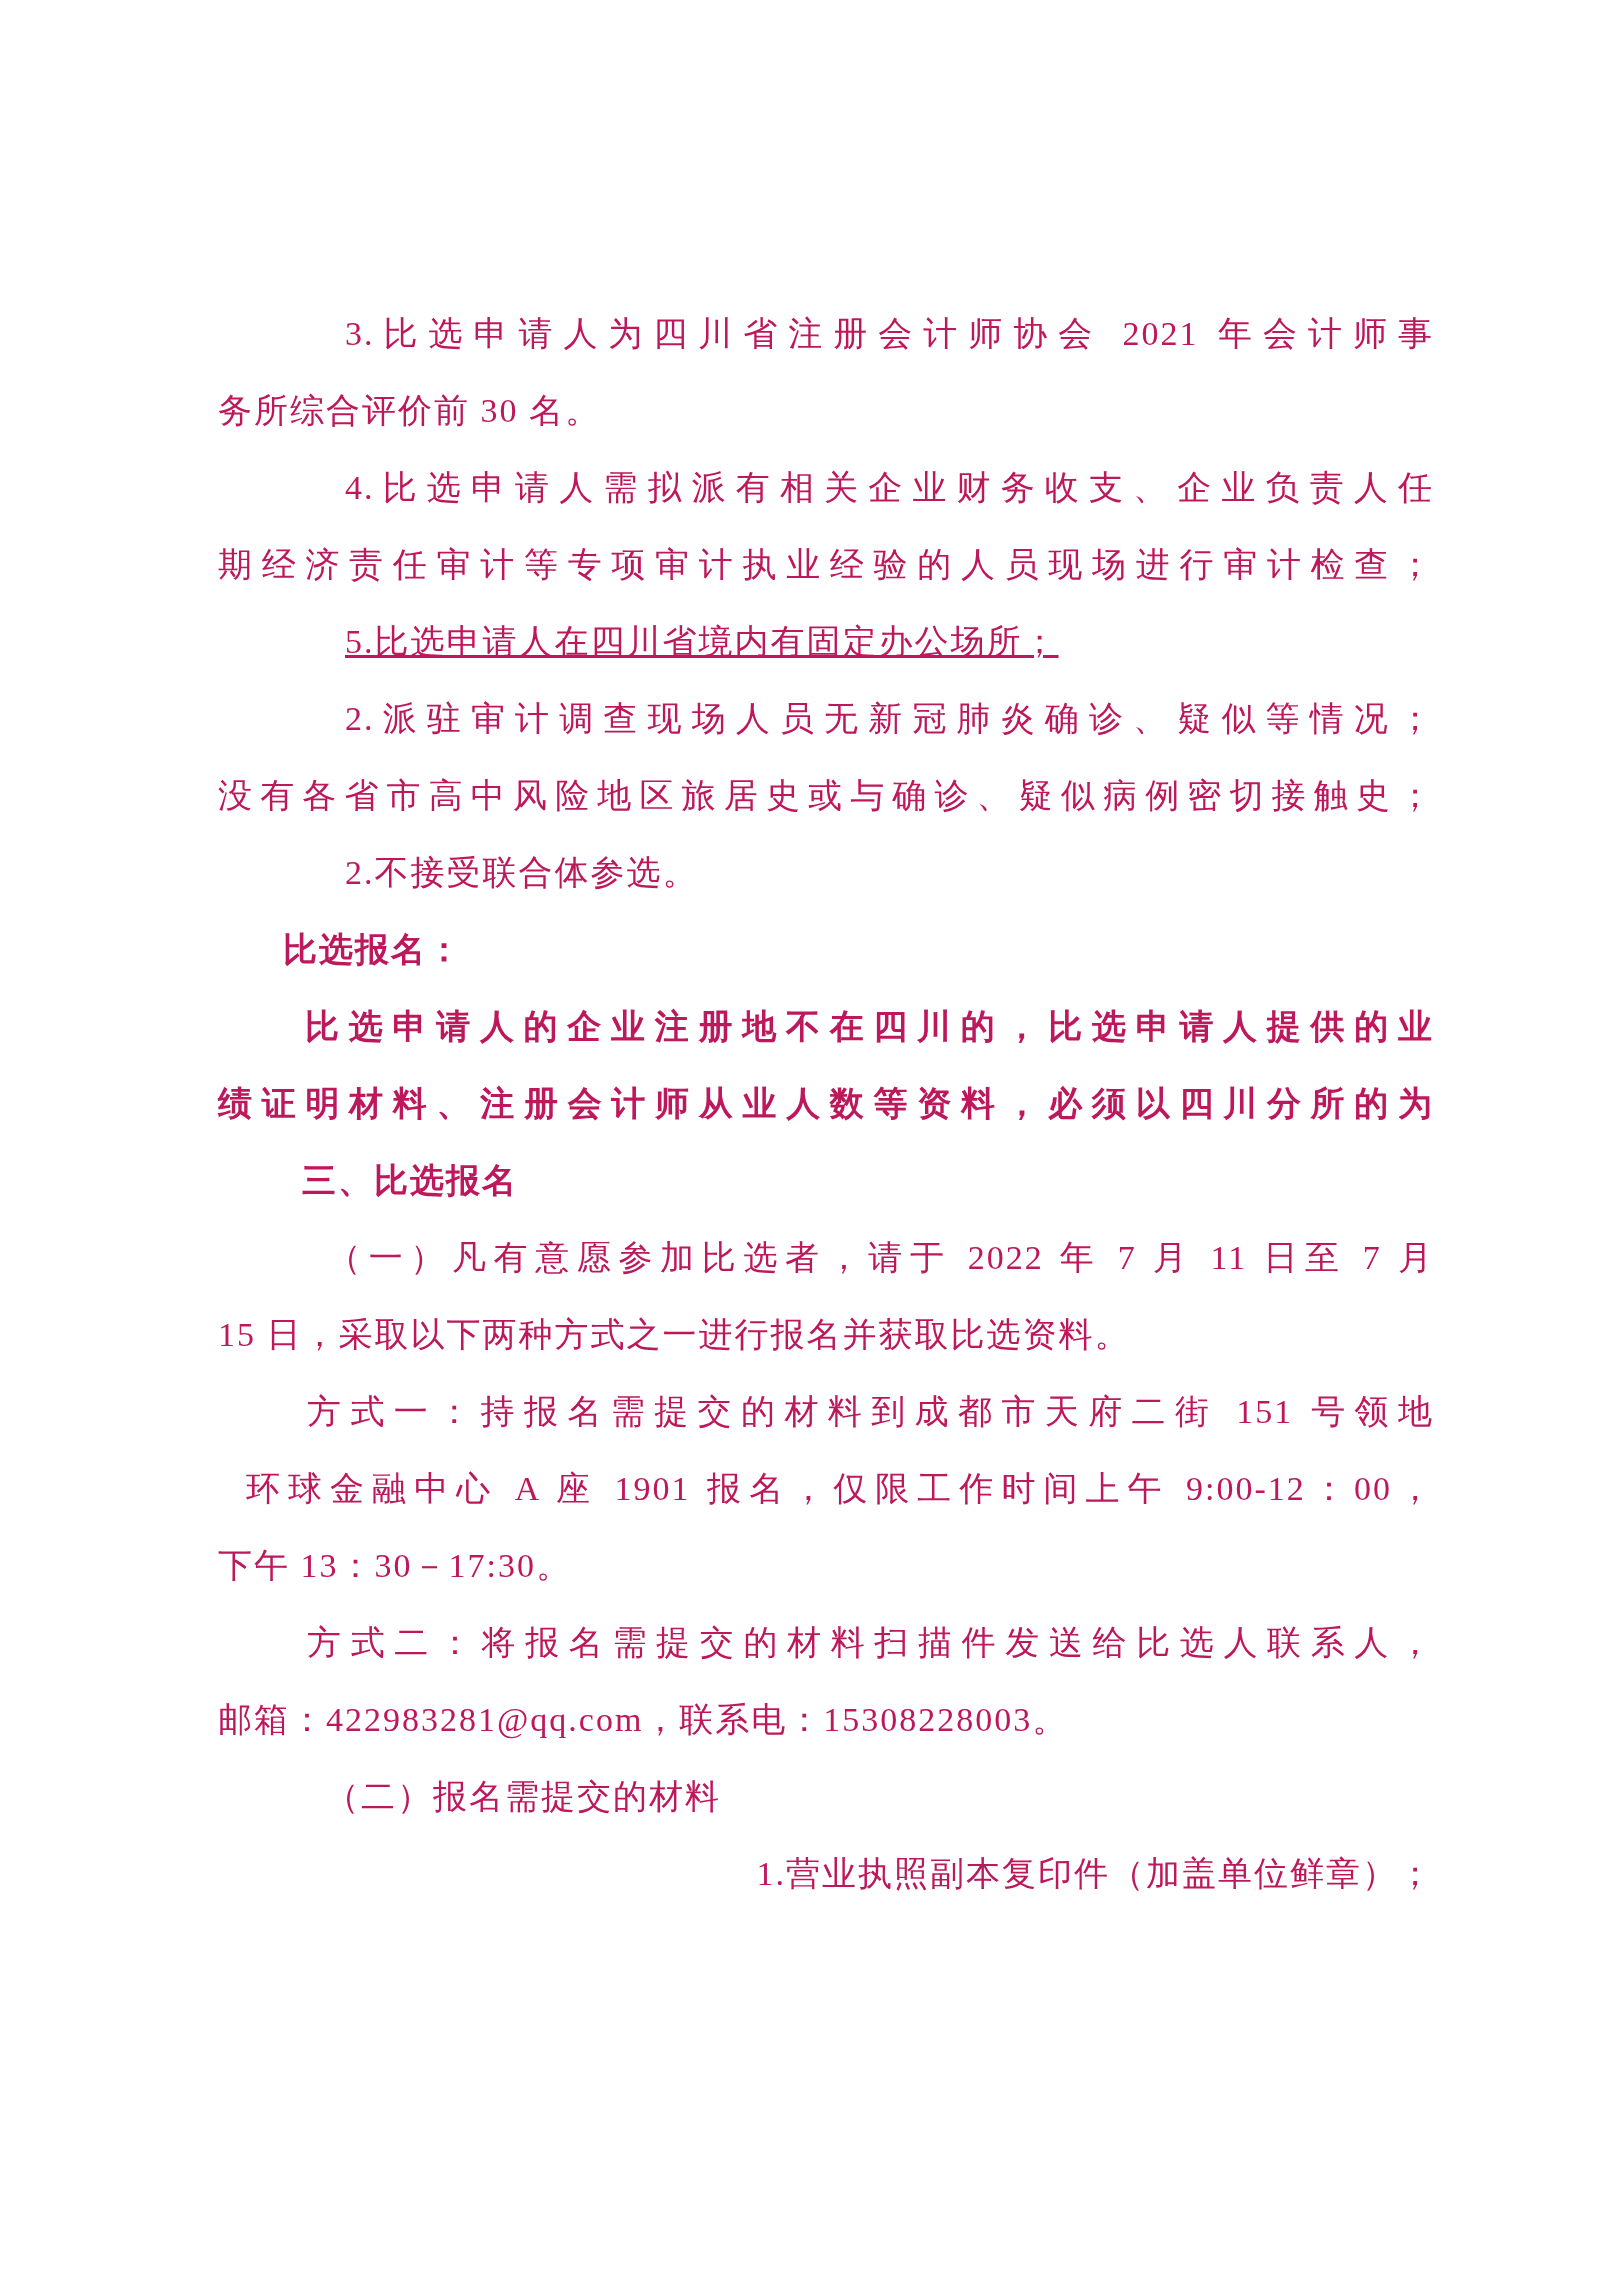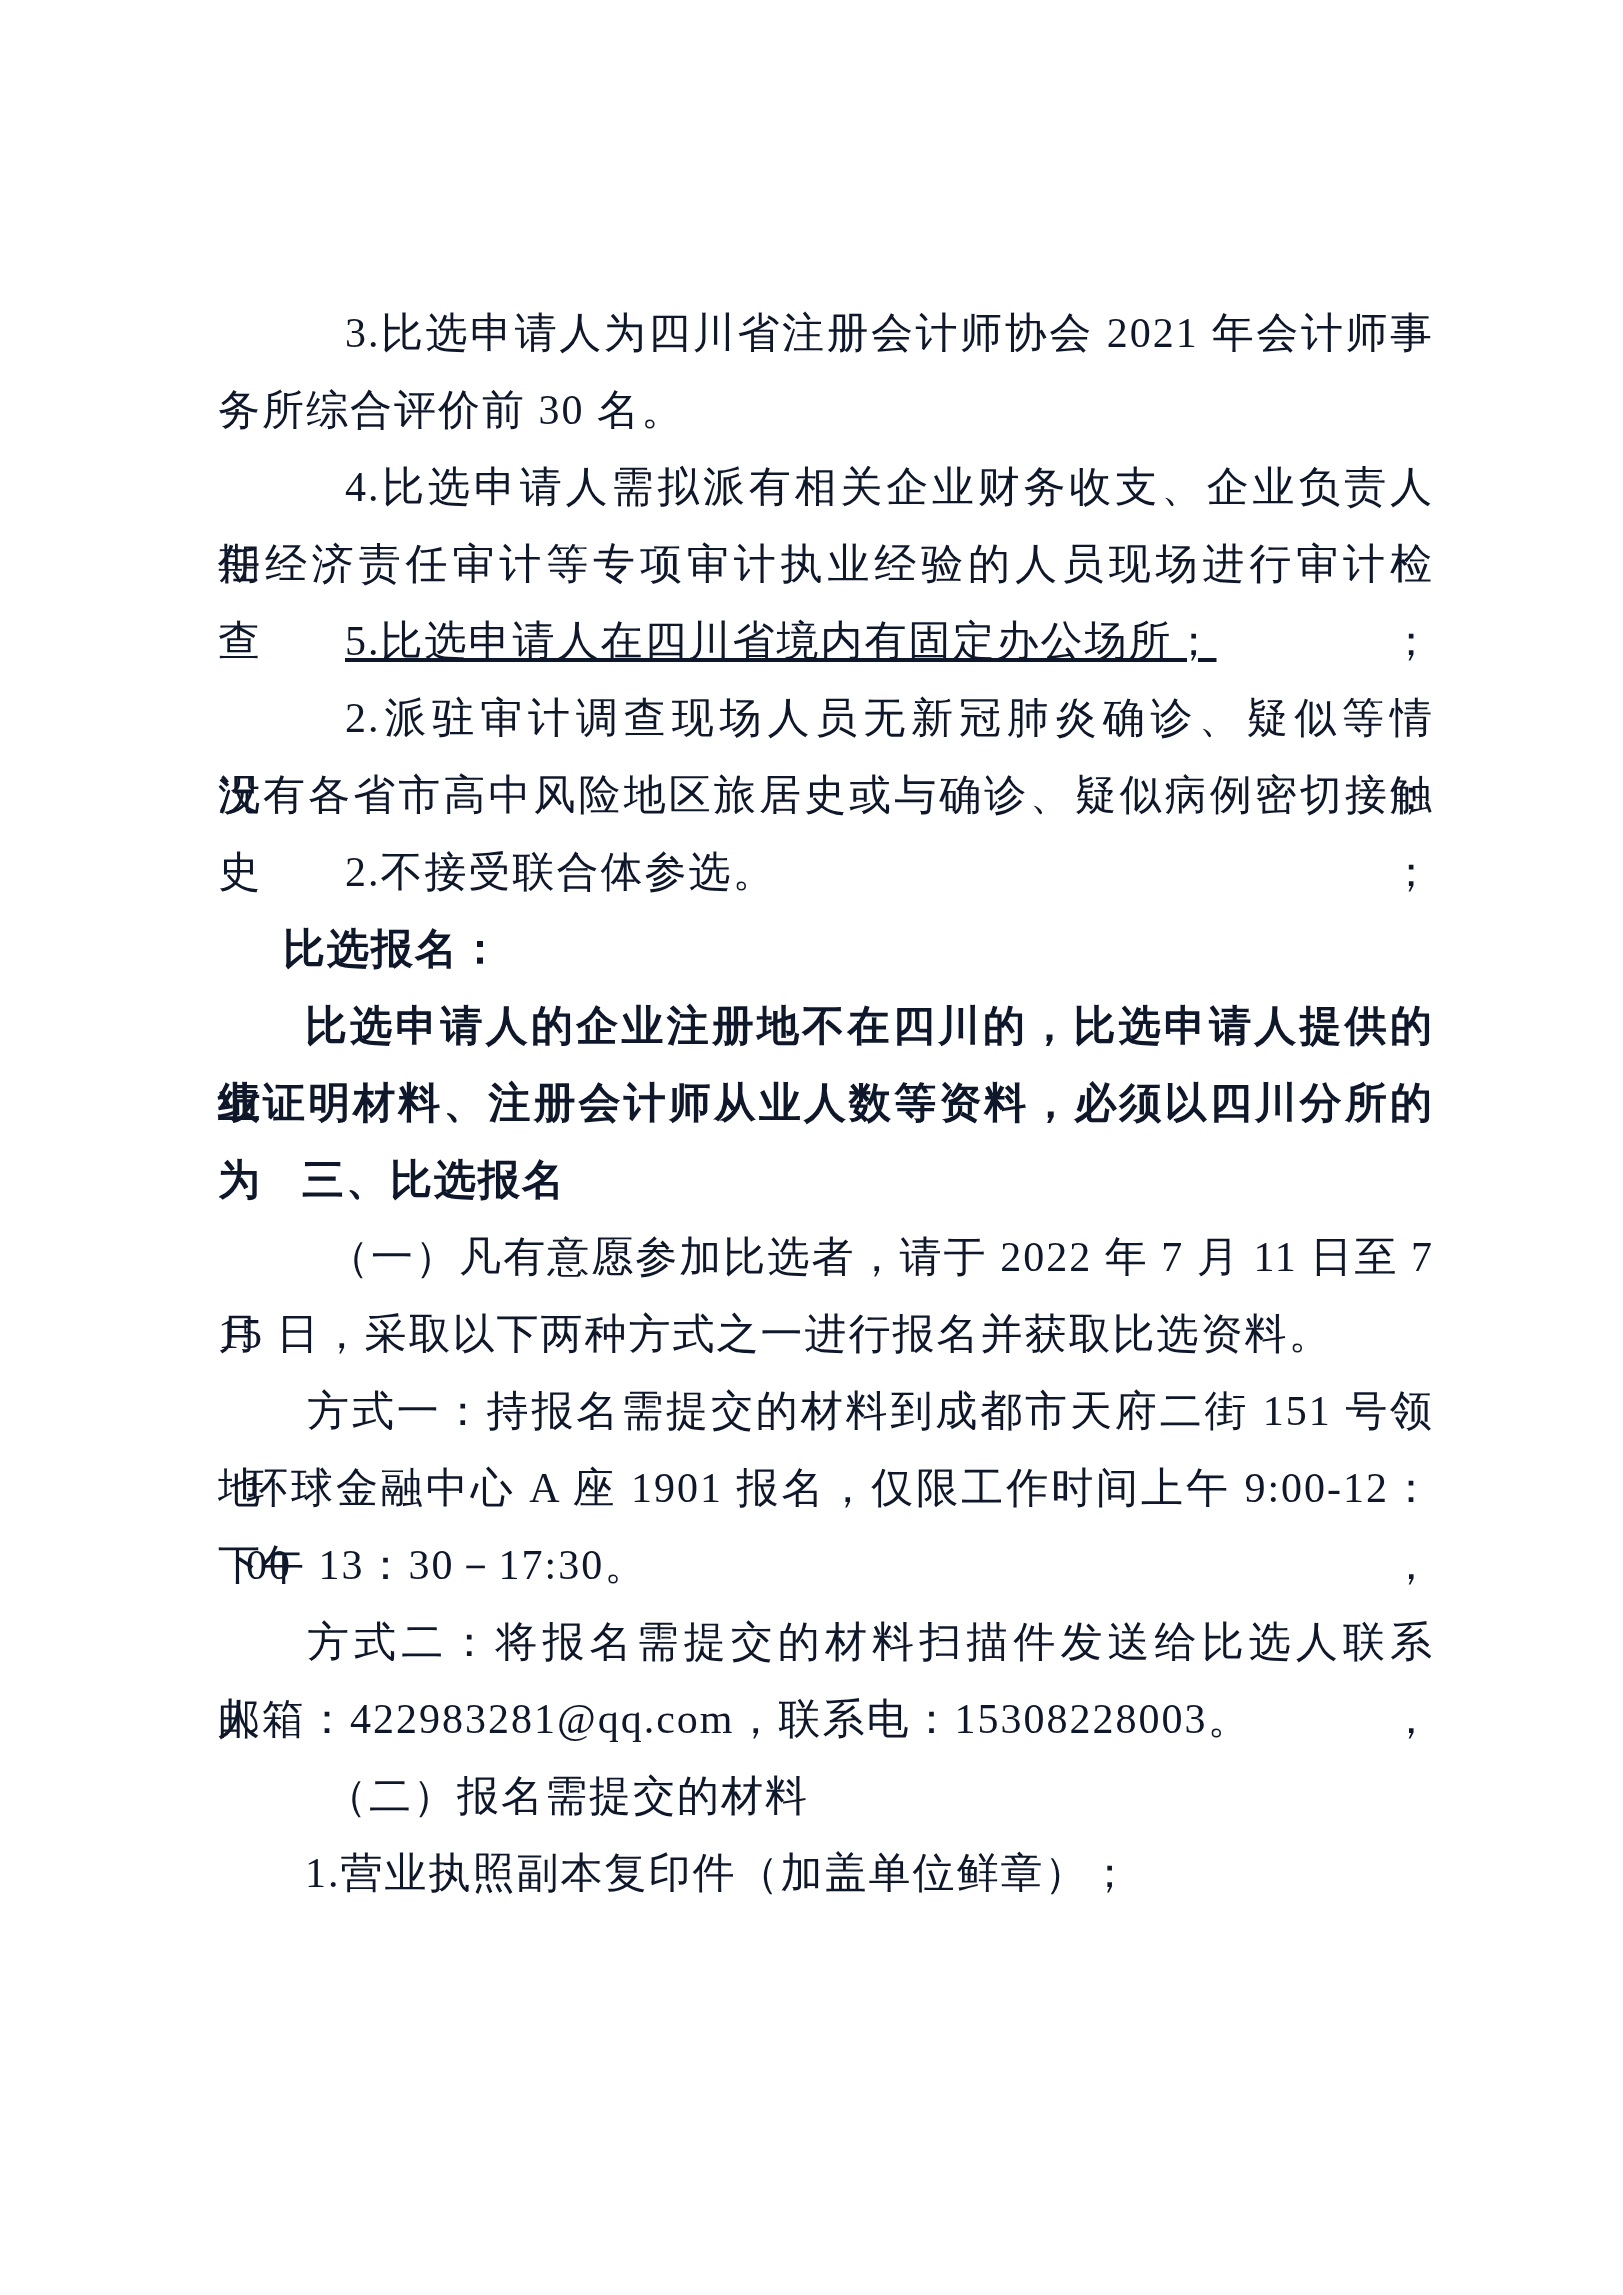--- a/index.html
+++ b/index.html
@@ -23,27 +23,27 @@
     background: #ffffff;
   }
   .doc-body {
     position: absolute;
     left: 218px;
     top: 295px;
     width: 1216px;
     color: #000000;
   }
   .line {
-    font-size: 42px;
+    font-size: 34px;
     line-height: 77px;
     height: 77px;
     letter-spacing: 2px;
     white-space: nowrap;
     text-align: left;
-    color: #0f172a;
+    color: #be185d;
   }
   .line.justify {
     white-space: normal;
     text-align: justify;
     text-align-last: justify;
   }
   .line.bold {
     font-weight: bold;
   }
 </style>
@@ -65,16 +65,16 @@
       <div class="line bold justify" style="text-indent: 0px;">绩证明材料、注册会计师从业人数等资料，必须以四川分所的为</div>
       <div class="line bold" style="text-indent: 84px;">三、比选报名</div>
       <div class="line justify" style="text-indent: 109px;">（一）凡有意愿参加比选者，请于 2022 年 7 月 11 日至 7 月</div>
       <div class="line" style="text-indent: 0px;">15 日，采取以下两种方式之一进行报名并获取比选资料。</div>
       <div class="line justify" style="text-indent: 89px;">方式一：持报名需提交的材料到成都市天府二街 151 号领地</div>
       <div class="line justify" style="text-indent: 0px; margin-left: 28px;">环球金融中心 A 座 1901 报名，仅限工作时间上午 9:00-12：00，</div>
       <div class="line" style="text-indent: 0px;">下午 13：30－17:30。</div>
       <div class="line justify" style="text-indent: 89px;">方式二：将报名需提交的材料扫描件发送给比选人联系人，</div>
       <div class="line" style="text-indent: 0px;">邮箱：422983281@qq.com，联系电：15308228003。</div>
       <div class="line" style="text-indent: 107px;">（二）报名需提交的材料</div>
-      <div class="line" style="text-indent: 87px;">1.营业执照副本复印件（加盖单位鲜章）；</div>
+      <div class="line" style="text-indent: 87px; text-align: right;">1.营业执照副本复印件（加盖单位鲜章）；</div>
     </div>
 </div>
 
 
 </body></html>

